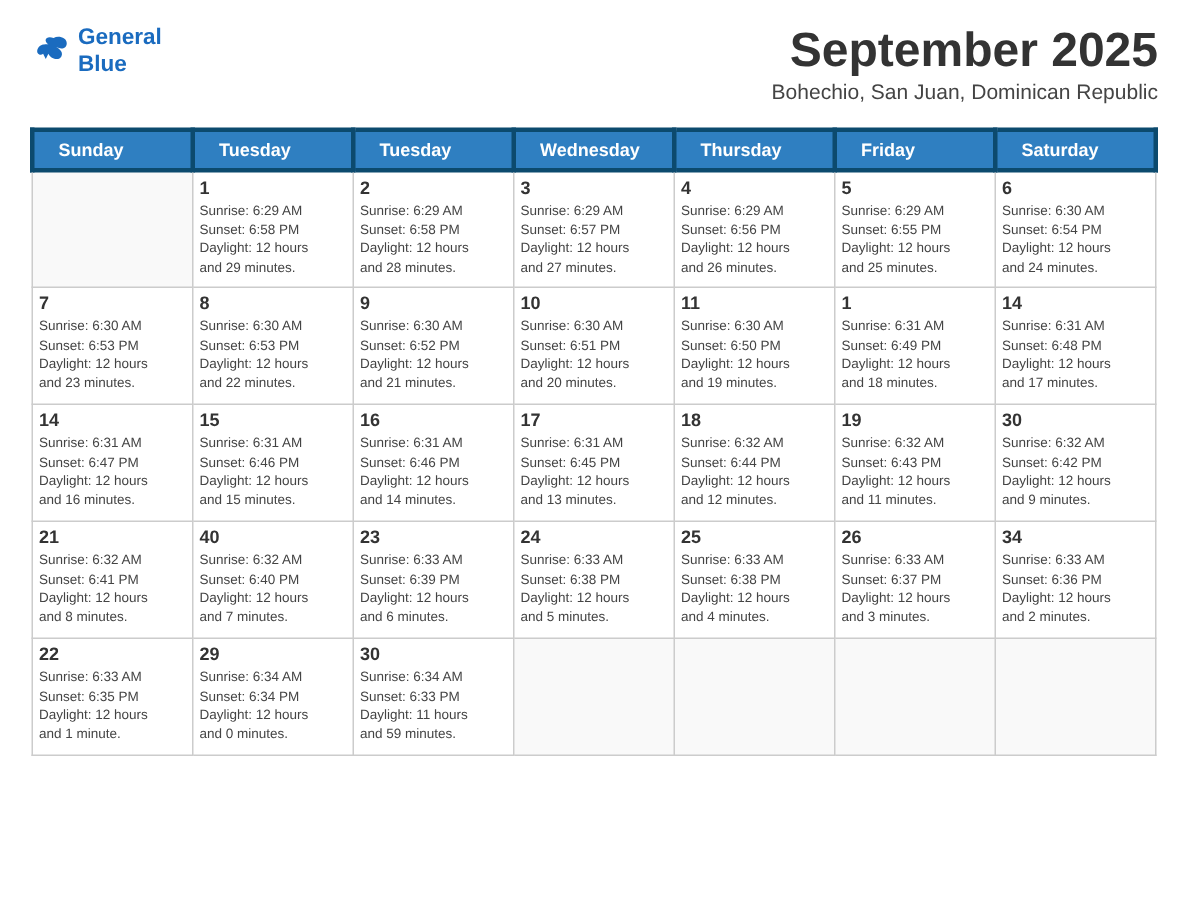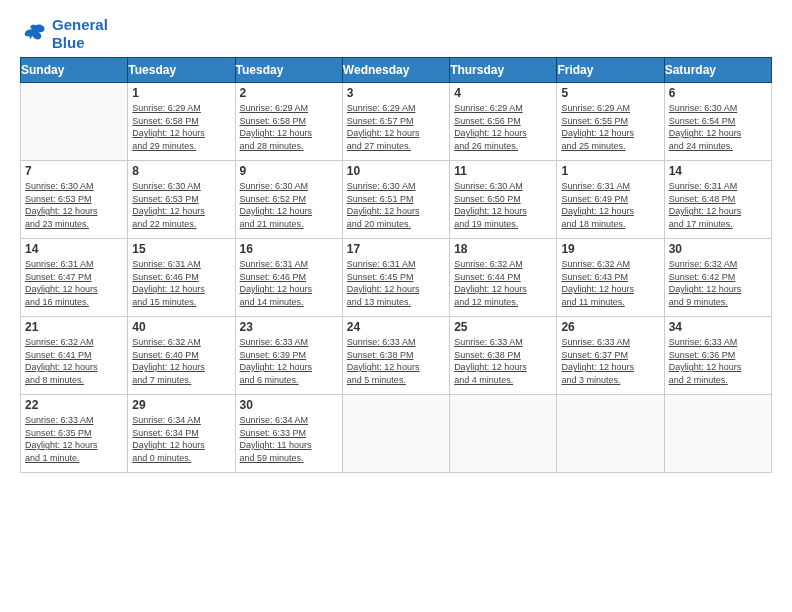--- a/index.html
+++ b/index.html
@@ -12,21 +12,21 @@
     }
     .page {
       width: 792px;
       height: 612px;
       padding: 16px 20px 10px 20px;
     }
     .header-row {
       display: flex;
       align-items: flex-start;
       justify-content: space-between;
-      margin-bottom: 5px;
+      margin-bottom: 16px;
     }
     .logo {
       display: flex;
       align-items: center;
       gap: 4px;
     }
     .logo-text {
       font-size: 15px;
       font-weight: bold;
       color: #333;
@@ -56,63 +56,66 @@
     .calendar-table {
       width: 100%;
       border-collapse: collapse;
       table-layout: fixed;
     }
     .calendar-table th {
       background-color: #2f7fc1;
       color: #fff;
       font-size: 12px;
       font-weight: bold;
-      padding: 5px 0;
+      padding: 5px 16px;
       text-align: left;
-      border: 1px solid #0c4a6e;
+      border: 3px solid #0c4a6e;
     }
     .calendar-table td {
       border: 1px solid #ccc;
       vertical-align: top;
       padding: 3px 4px;
       font-size: 9.5px;
       color: #333;
       height: 78px;
     }
     .day-number {
       font-size: 12px;
       font-weight: bold;
       color: #333;
       display: block;
       margin-bottom: 2px;
     }
     .day-info {
       font-size: 9px;
       color: #444;
       line-height: 1.4;
-      text-decoration: underline;
     }
     .empty-cell {
       background: #f9f9f9;
     }
   </style>
 </head>
 <body>
 
 <div class="page">
   <div class="header-row">
     <div class="logo">
       <svg class="logo-bird" viewBox="0 0 32 32">
         <path d="M18 6 C22 4, 28 6, 28 10 C28 14, 24 15, 20 13 C20 13, 26 16, 24 20 C22 24, 16 22, 14 18 L12 22 L10 18 C8 20, 4 18, 6 14 C8 10, 14 11, 14 11 C10 8, 12 4, 18 6Z" fill="#1a6bbf"></path>
       </svg>
       <div class="logo-text">
         <div><span>General</span></div>
         <div><span>Blue</span></div>
       </div>
     </div>
+    <div class="title-block">
+      <div class="month-title">September 2025</div>
+      <div class="subtitle">Bohechio, San Juan, Dominican Republic</div>
+    </div>
   </div>
 
   <table class="calendar-table">
     <thead>
       <tr id="days-header-row">
           <th>Sunday</th>
           <th>Tuesday</th>
           <th>Tuesday</th>
           <th>Wednesday</th>
           <th>Thursday</th>

